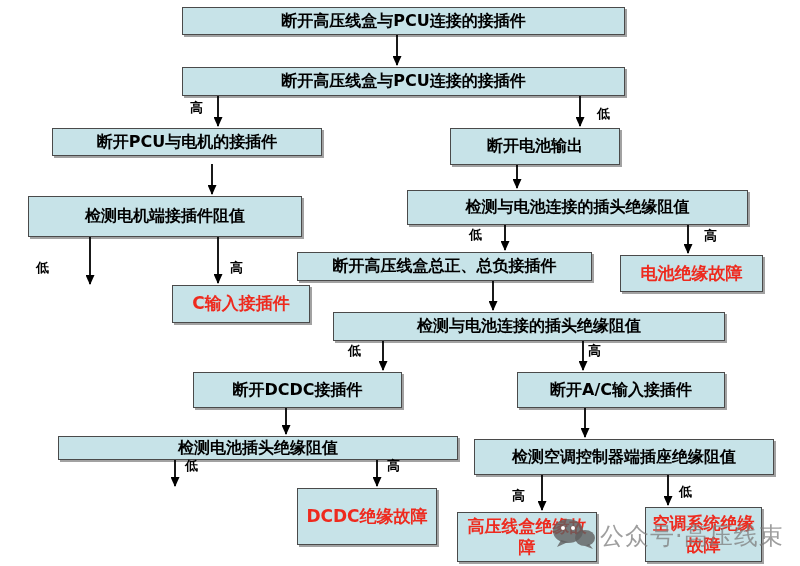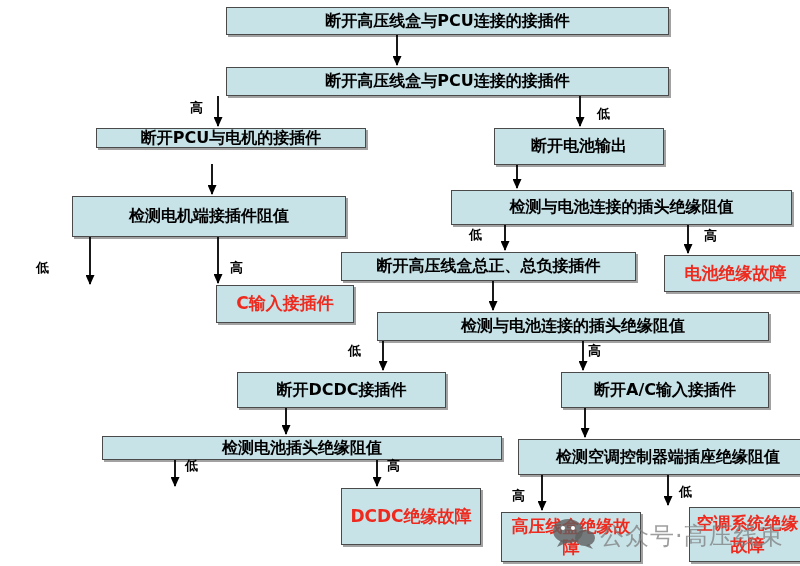--- a/index.html
+++ b/index.html
@@ -6,21 +6,21 @@
   .stage{
     position:relative;width:800px;height:566px;background:#ffffff;
     font-family:"DejaVu Sans","Liberation Sans",sans-serif;overflow:hidden;
   }
   .node{
     position:absolute;box-sizing:border-box;
     background:#c7e3e8;border:1px solid #4a4a4a;
     box-shadow:2px 2px 0 rgba(85,85,85,0.55);
     display:flex;align-items:center;justify-content:center;
     text-align:center;font-weight:bold;font-size:16px;color:#000;
-    line-height:1.15;padding:0 4px;z-index:1;margin-left:44px;
+    line-height:1.15;padding:0 4px;z-index:1;
   }
   .node.fault{color:#ee2a1e;font-size:17px;line-height:1.25;}
   svg.edges{position:absolute;left:0;top:0;z-index:2;}
   svg.edges line{stroke:#000;stroke-width:1.8;}
   .blabel{
     position:absolute;font-size:13px;font-weight:bold;color:#000;z-index:3;
     line-height:1;
   }
   .watermark{
     position:absolute;left:552px;top:518px;display:flex;align-items:center;
@@ -57,21 +57,21 @@
     <line x1="286" y1="408" x2="286" y2="434" marker-end="url(#ah)"></line>
     <line x1="585" y1="408" x2="585" y2="437" marker-end="url(#ah)"></line>
     <line x1="175" y1="460" x2="175" y2="486" marker-end="url(#ah)"></line>
     <line x1="377" y1="460" x2="377" y2="486" marker-end="url(#ah)"></line>
     <line x1="542" y1="475" x2="542" y2="510" marker-end="url(#ah)"></line>
     <line x1="668" y1="475" x2="668" y2="505" marker-end="url(#ah)"></line>
   </svg>
 
   <div class="node step" style="left:182px;top:7px;width:443px;height:28px">断开高压线盒与PCU连接的接插件</div>
   <div class="node step" style="left:182px;top:67px;width:443px;height:29px">断开高压线盒与PCU连接的接插件</div>
-  <div class="node step" style="left:52px;top:128px;width:270px;height:20px">断开PCU与电机的接插件</div>
+  <div class="node step" style="left:52px;top:128px;width:270px;height:28px">断开PCU与电机的接插件</div>
   <div class="node step" style="left:450px;top:128px;width:170px;height:37px">断开电池输出</div>
   <div class="node step" style="left:28px;top:196px;width:274px;height:41px">检测电机端接插件阻值</div>
   <div class="node step" style="left:407px;top:190px;width:341px;height:35px">检测与电池连接的插头绝缘阻值</div>
   <div class="node fault" style="left:172px;top:285px;width:138px;height:38px">C输入接插件</div>
   <div class="node step" style="left:297px;top:252px;width:295px;height:29px">断开高压线盒总正、总负接插件</div>
   <div class="node fault" style="left:620px;top:255px;width:143px;height:37px">电池绝缘故障</div>
   <div class="node step" style="left:333px;top:312px;width:392px;height:29px">检测与电池连接的插头绝缘阻值</div>
   <div class="node step" style="left:193px;top:372px;width:209px;height:36px">断开DCDC接插件</div>
   <div class="node step" style="left:517px;top:372px;width:208px;height:36px">断开A/C输入接插件</div>
   <div class="node step" style="left:58px;top:436px;width:400px;height:24px">检测电池插头绝缘阻值</div>

